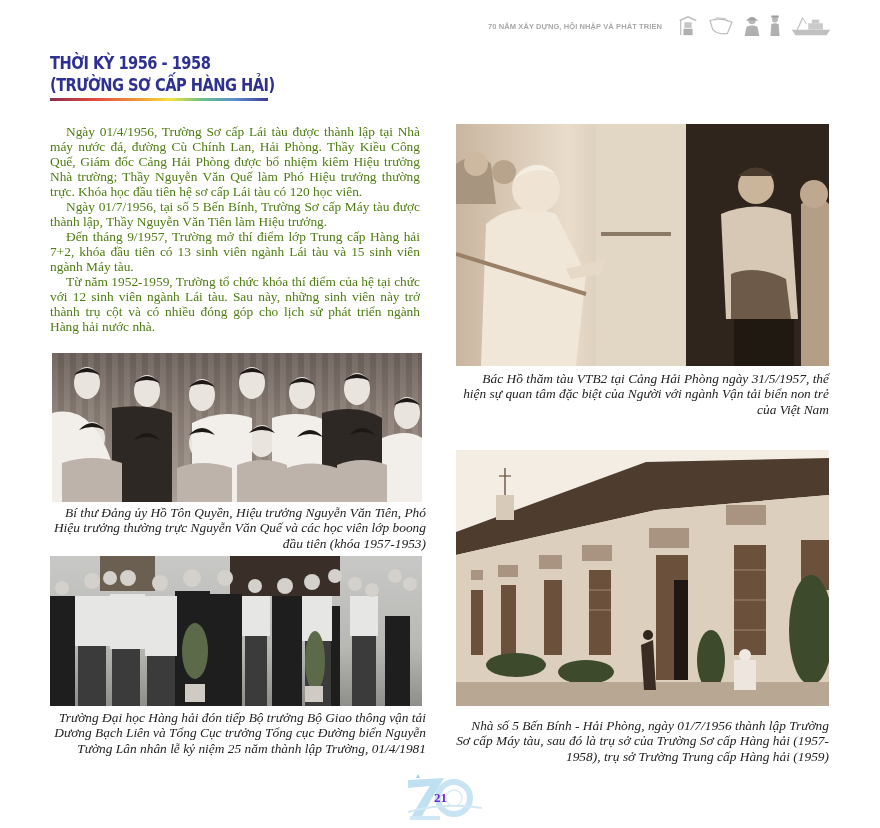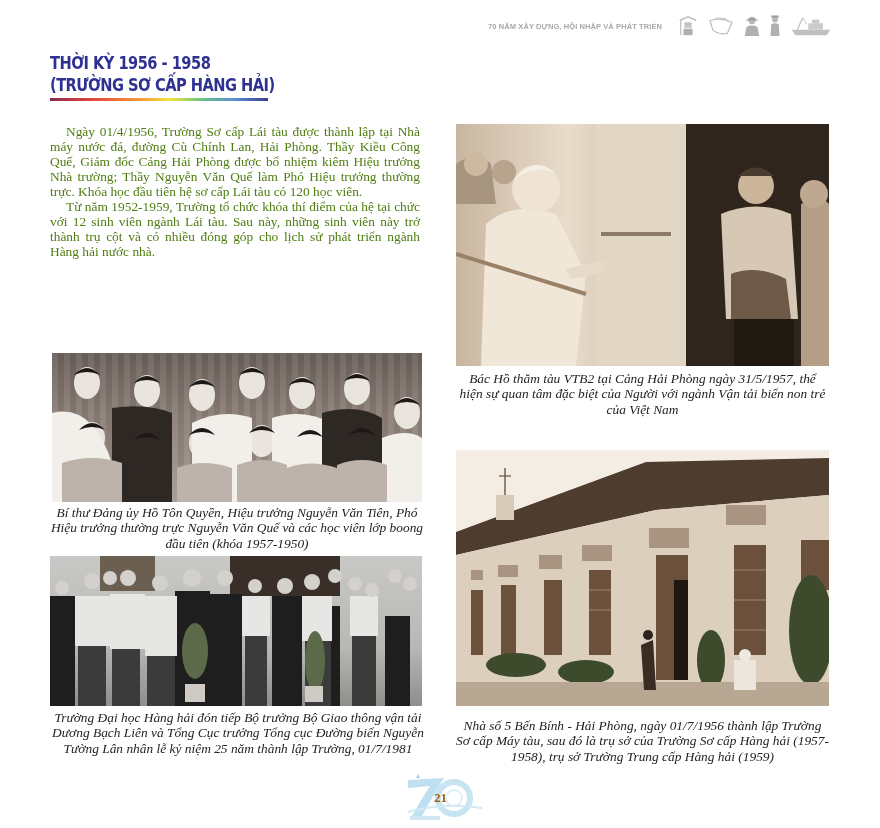--- a/index.html
+++ b/index.html
@@ -31,21 +31,21 @@
   .body-text {
     position: absolute; left: 50px; top: 124px; width: 370px;
     font-size: 13.4px; line-height: 15px; text-align: justify; color: #4d7c0f;
   }
   .body-text p { text-indent: 16px; }
 
   .photo {
     position: absolute; overflow: hidden; background: #7a6a58;
   }
   .caption {
-    position: absolute; font-style: italic; text-align: center;
+    position: absolute; font-style: italic; text-align: right;
     font-size: 13.4px; line-height: 15.4px; color: #222;
   }
 
   
   .ph-group1 {
     left: 52px; top: 353px; width: 370px; height: 149px;
     background:
       repeating-linear-gradient(90deg, rgba(255,255,255,0.05) 0 6px, rgba(0,0,0,0.06) 6px 12px),
       linear-gradient(180deg, #6d625c 0%, #8a7e76 40%, #a59a92 100%);
   }
@@ -58,21 +58,21 @@
     background: linear-gradient(90deg, #c9b6a0 0%, #e9dccb 30%, #d6c6b3 45%, #4a3a2c 62%, #2f241b 80%, #6a5746 100%);
   }
   .ph-building {
     left: 456px; top: 450px; width: 373px; height: 256px;
     background: linear-gradient(180deg, #f4efe8 0%, #efe5d8 12%, #5a4535 22%, #d9ccbc 30%, #cdbfae 70%, #8c7a66 90%, #6e5c4a 100%);
   }
 
   .page-number-wrap { position: absolute; left: 404px; top: 772px; width: 80px; height: 52px; }
   .page-number {
     position: absolute; left: 30px; top: 18px;
-    font-size: 13px; font-weight: bold; color: #a16207;
+    font-size: 13px; font-weight: bold; color: #6d28d9;
   }
 </style>
 </head>
 <body>
 
 <div class="running-header">
   <span class="rh-text">70 NĂM XÂY DỰNG, HỘI NHẬP VÀ PHÁT TRIỂN</span>
   <svg class="rh-icon" width="24" height="24" viewBox="0 0 24 24">
     <path d="M3 6 L12 2 L21 6" stroke="#bdbdbd" stroke-width="1.5" fill="none"></path>
     <rect x="8" y="8" width="8" height="6" fill="#c4c4c4"></rect>
@@ -103,20 +103,22 @@
 </div>
 
 <div class="title-block">
   <div class="title-line">THỜI KỲ 1956 - 1958</div>
   <div class="title-line">(TRƯỜNG SƠ CẤP HÀNG HẢI)</div>
   <div class="title-rule"></div>
 </div>
 
 <div class="body-text">
   <p>Ngày 01/4/1956, Trường Sơ cấp Lái tàu được thành lập tại Nhà máy nước đá, đường Cù Chính Lan, Hải Phòng. Thầy Kiều Công Quế, Giám đốc Cảng Hải Phòng được bổ nhiệm kiêm Hiệu trưởng Nhà trường; Thầy Nguyễn Văn Quế làm Phó Hiệu trưởng thường trực. Khóa học đầu tiên hệ sơ cấp Lái tàu có 120 học viên.</p>
+  <p>Ngày 01/7/1956, tại số 5 Bến Bính, Trường Sơ cấp Máy tàu được thành lập, Thầy Nguyễn Văn Tiên làm Hiệu trưởng.</p>
+  <p>Đến tháng 9/1957, Trường mở thí điểm lớp Trung cấp Hàng hải 7+2, khóa đầu tiên có 13 sinh viên ngành Lái tàu và 15 sinh viên ngành Máy tàu.</p>
   <p>Từ năm 1952-1959, Trường tổ chức khóa thí điểm của hệ tại chức với 12 sinh viên ngành Lái tàu. Sau này, những sinh viên này trở thành trụ cột và có nhiều đóng góp cho lịch sử phát triển ngành Hàng hải nước nhà.</p>
 </div>
 
 <div class="photo ph-group1">
   <svg width="370" height="149" viewBox="0 0 370 149">
     <g fill="#e9e4de">
       <ellipse cx="35" cy="30" rx="13" ry="16"></ellipse>
         <ellipse cx="95" cy="38" rx="13" ry="16"></ellipse>
       <ellipse cx="150" cy="42" rx="13" ry="16"></ellipse>
         <ellipse cx="200" cy="30" rx="13" ry="16"></ellipse>
@@ -158,21 +160,21 @@
       <path d="M342 52 Q355 38 368 52 Q355 46 342 52Z"></path>
       <path d="M27 77 Q40 63 53 77 Q40 71 27 77Z"></path>
         <path d="M82 87 Q95 73 108 87 Q95 81 82 87Z"></path>
       <path d="M137 82 Q150 68 163 82 Q150 76 137 82Z"></path>
         <path d="M197 80 Q210 66 223 80 Q210 74 197 80Z"></path>
       <path d="M245 84 Q258 70 271 84 Q258 78 245 84Z"></path>
         <path d="M297 82 Q310 68 323 82 Q310 76 297 82Z"></path>
     </g>
   </svg>
 </div>
-<div class="caption" style="left:48px; top:505px; width:378px;">Bí thư Đảng ủy Hồ Tôn Quyền, Hiệu trưởng Nguyễn Văn Tiên, Phó Hiệu trưởng thường trực Nguyễn Văn Quế và các học viên lớp boong đầu tiên (khóa 1957-1950)</div>
+<div class="caption" style="left:48px; top:505px; width:378px;">Bí thư Đảng ủy Hồ Tôn Quyền, Hiệu trưởng Nguyễn Văn Tiên, Phó Hiệu trưởng thường trực Nguyễn Văn Quế và các học viên lớp boong đầu tiên (khóa 1957-1953)</div>
 
 <div class="photo ph-group2">
   <svg width="372" height="150" viewBox="0 0 372 150">
     <rect x="50" y="0" width="55" height="35" fill="#6b5f52"></rect>
     <rect x="180" y="0" width="110" height="40" fill="#3a2f28"></rect>
     <g fill="#1e1e1e">
       <rect x="0" y="40" width="25" height="110"></rect>
         <rect x="125" y="35" width="35" height="115"></rect>
       <rect x="160" y="38" width="32" height="112"></rect>
         <rect x="222" y="40" width="30" height="110"></rect>
@@ -215,21 +217,21 @@
     <g fill="#5c6a4a">
         <ellipse cx="145" cy="95" rx="13" ry="28"></ellipse>
         <ellipse cx="265" cy="105" rx="10" ry="30"></ellipse>
       </g>
     <g fill="#cfcac4">
         <rect x="135" y="128" width="20" height="18"></rect>
         <rect x="255" y="130" width="18" height="16"></rect>
       </g>
   </svg>
 </div>
-<div class="caption" style="left:50px; top:710px; width:376px;">Trường Đại học Hàng hải đón tiếp Bộ trưởng Bộ Giao thông vận tải Dương Bạch Liên và Tổng Cục trưởng Tổng cục Đường biển Nguyễn Tường Lân nhân lễ kỷ niệm 25 năm thành lập Trường, 01/7/1981</div>
+<div class="caption" style="left:50px; top:710px; width:376px;">Trường Đại học Hàng hải đón tiếp Bộ trưởng Bộ Giao thông vận tải Dương Bạch Liên và Tổng Cục trưởng Tổng cục Đường biển Nguyễn Tường Lân nhân lễ kỷ niệm 25 năm thành lập Trường, 01/4/1981</div>
 
 <div class="photo ph-ho">
   <svg width="373" height="242" viewBox="0 0 373 242">
     <rect x="140" y="0" width="90" height="242" fill="#e2d6c5"></rect>
     <rect x="145" y="108" width="70" height="4" fill="#8a7a66"></rect>
     <rect x="230" y="0" width="143" height="242" fill="#2f251c"></rect>
     <path d="M0 40 Q20 25 35 40 L40 80 L0 80 Z" fill="#a89580"></path>
     <circle cx="20" cy="40" r="12" fill="#cdb8a0"></circle>
     <circle cx="48" cy="48" r="12" fill="#b8a48c"></circle>
     <path d="M30 100 Q60 75 100 90 L130 150 L120 242 L25 242 Z" fill="#f0e7d9"></path>

